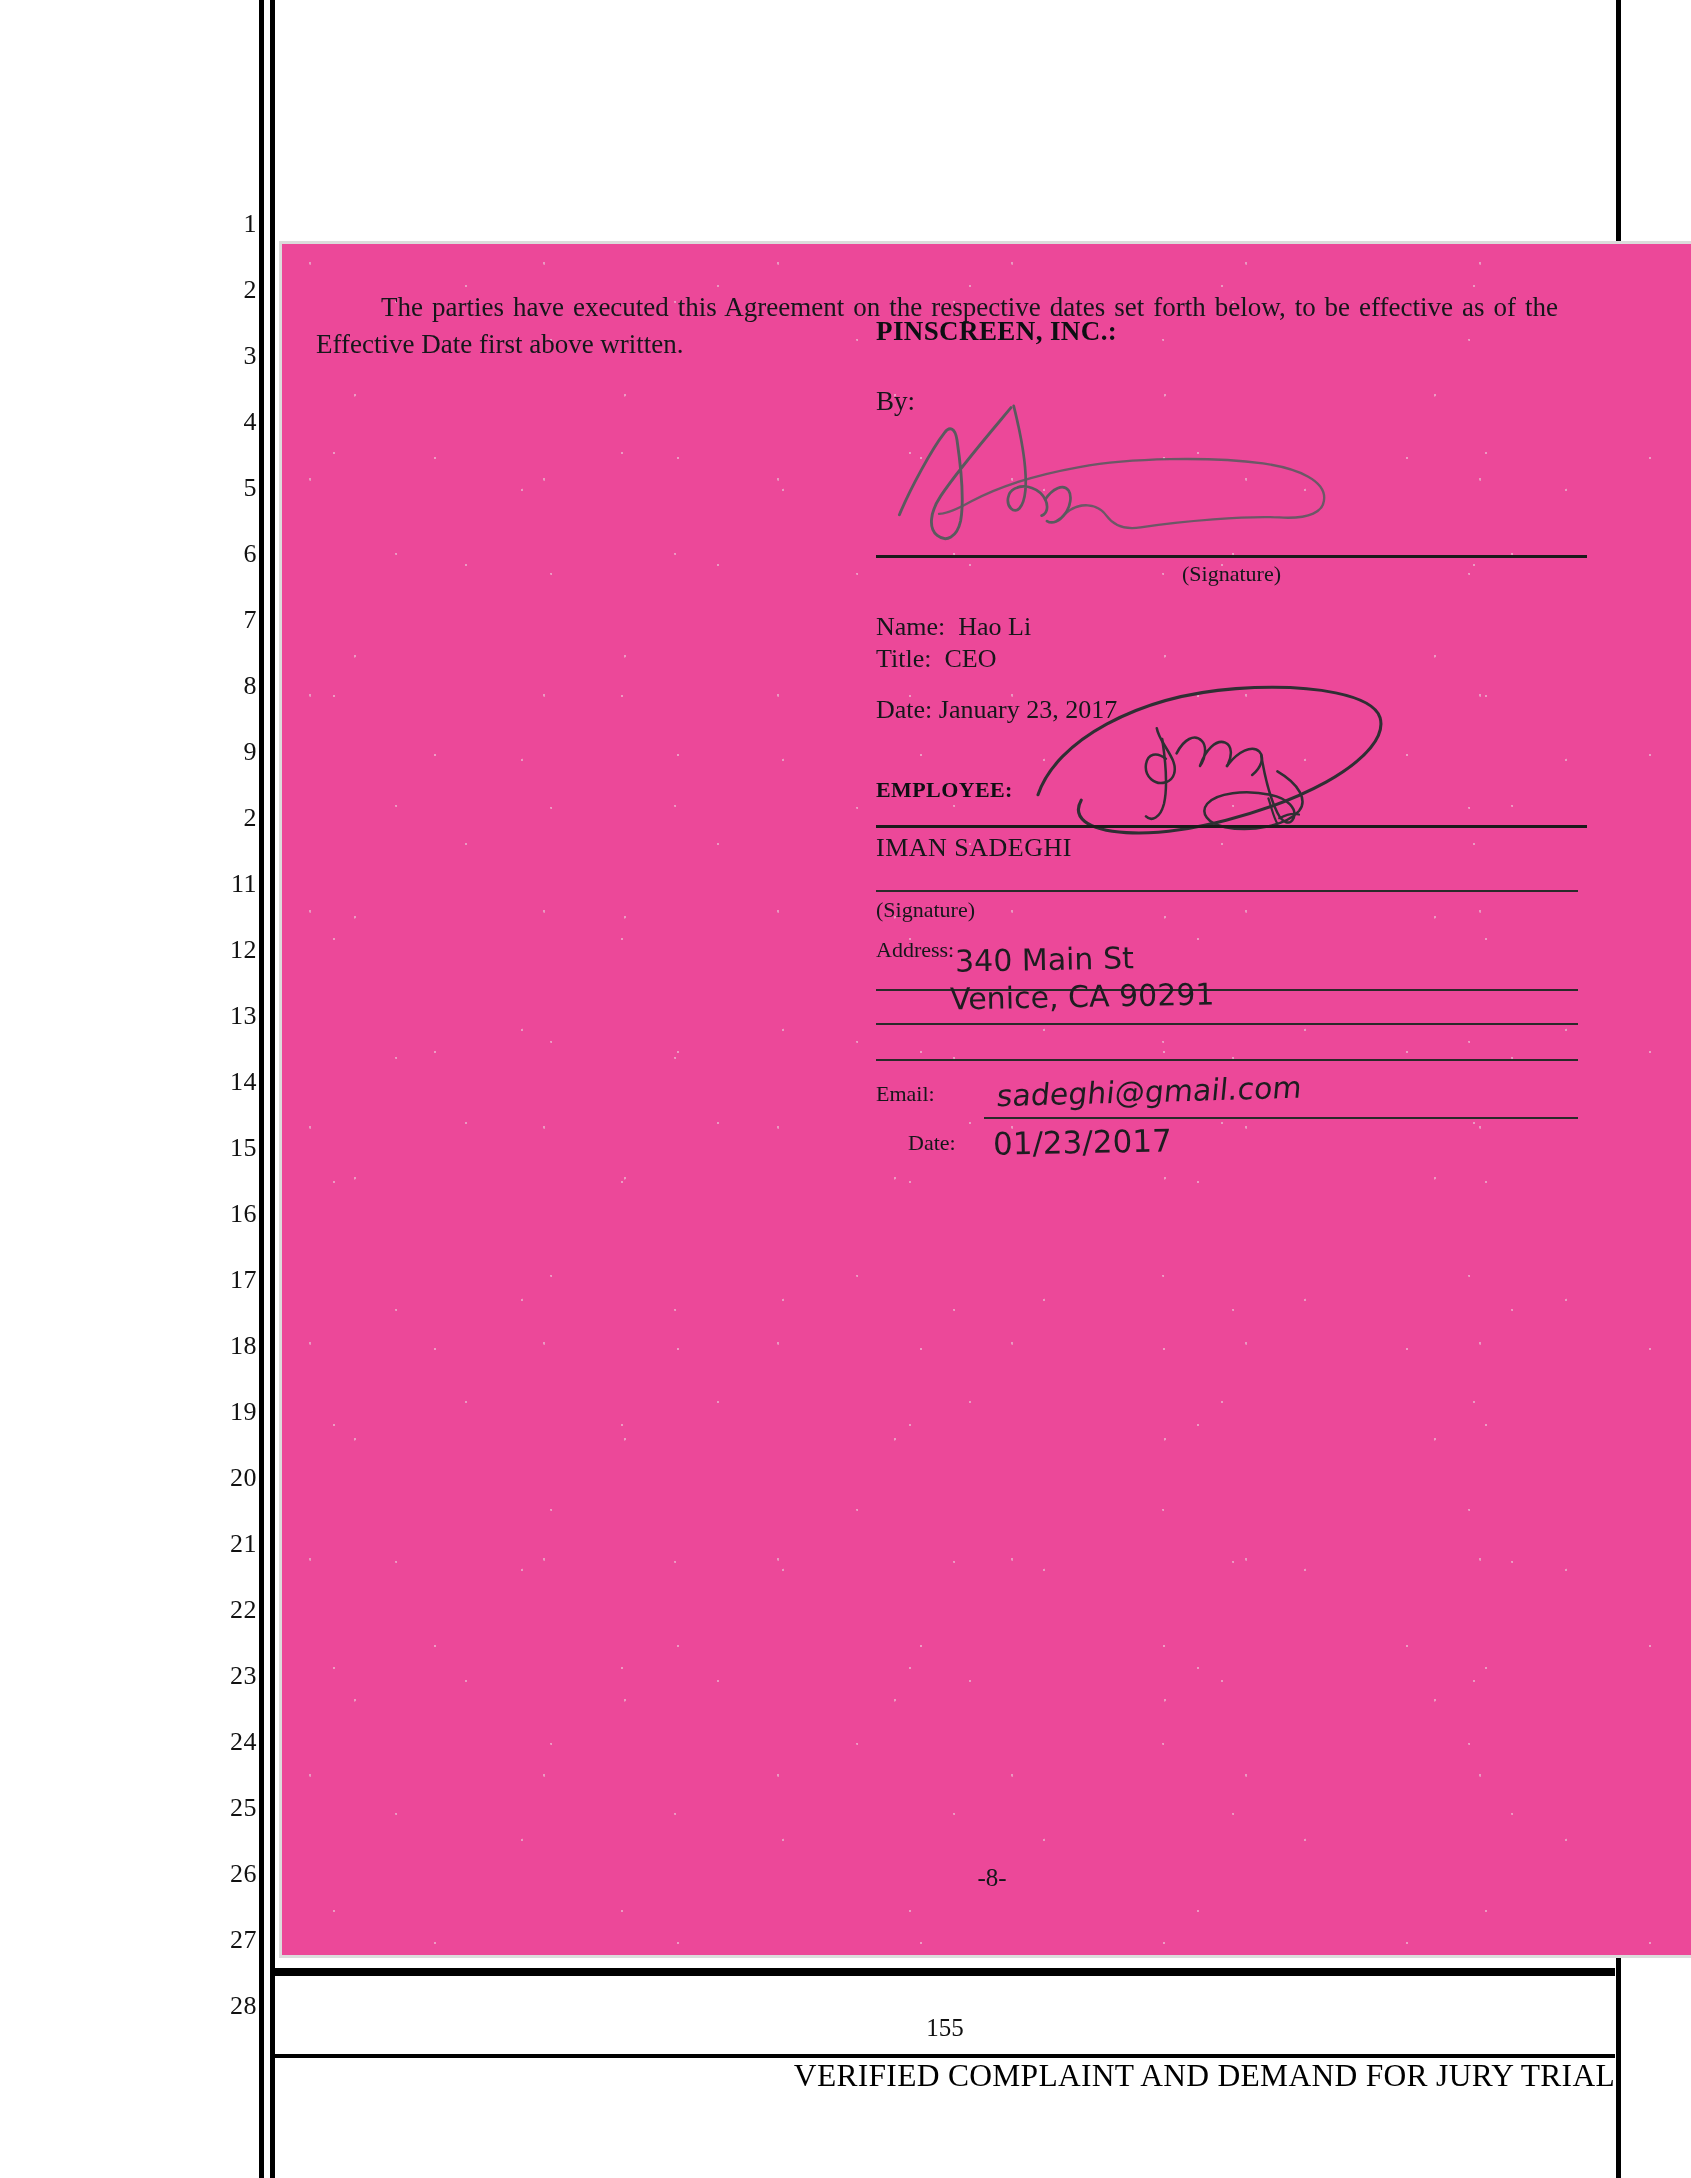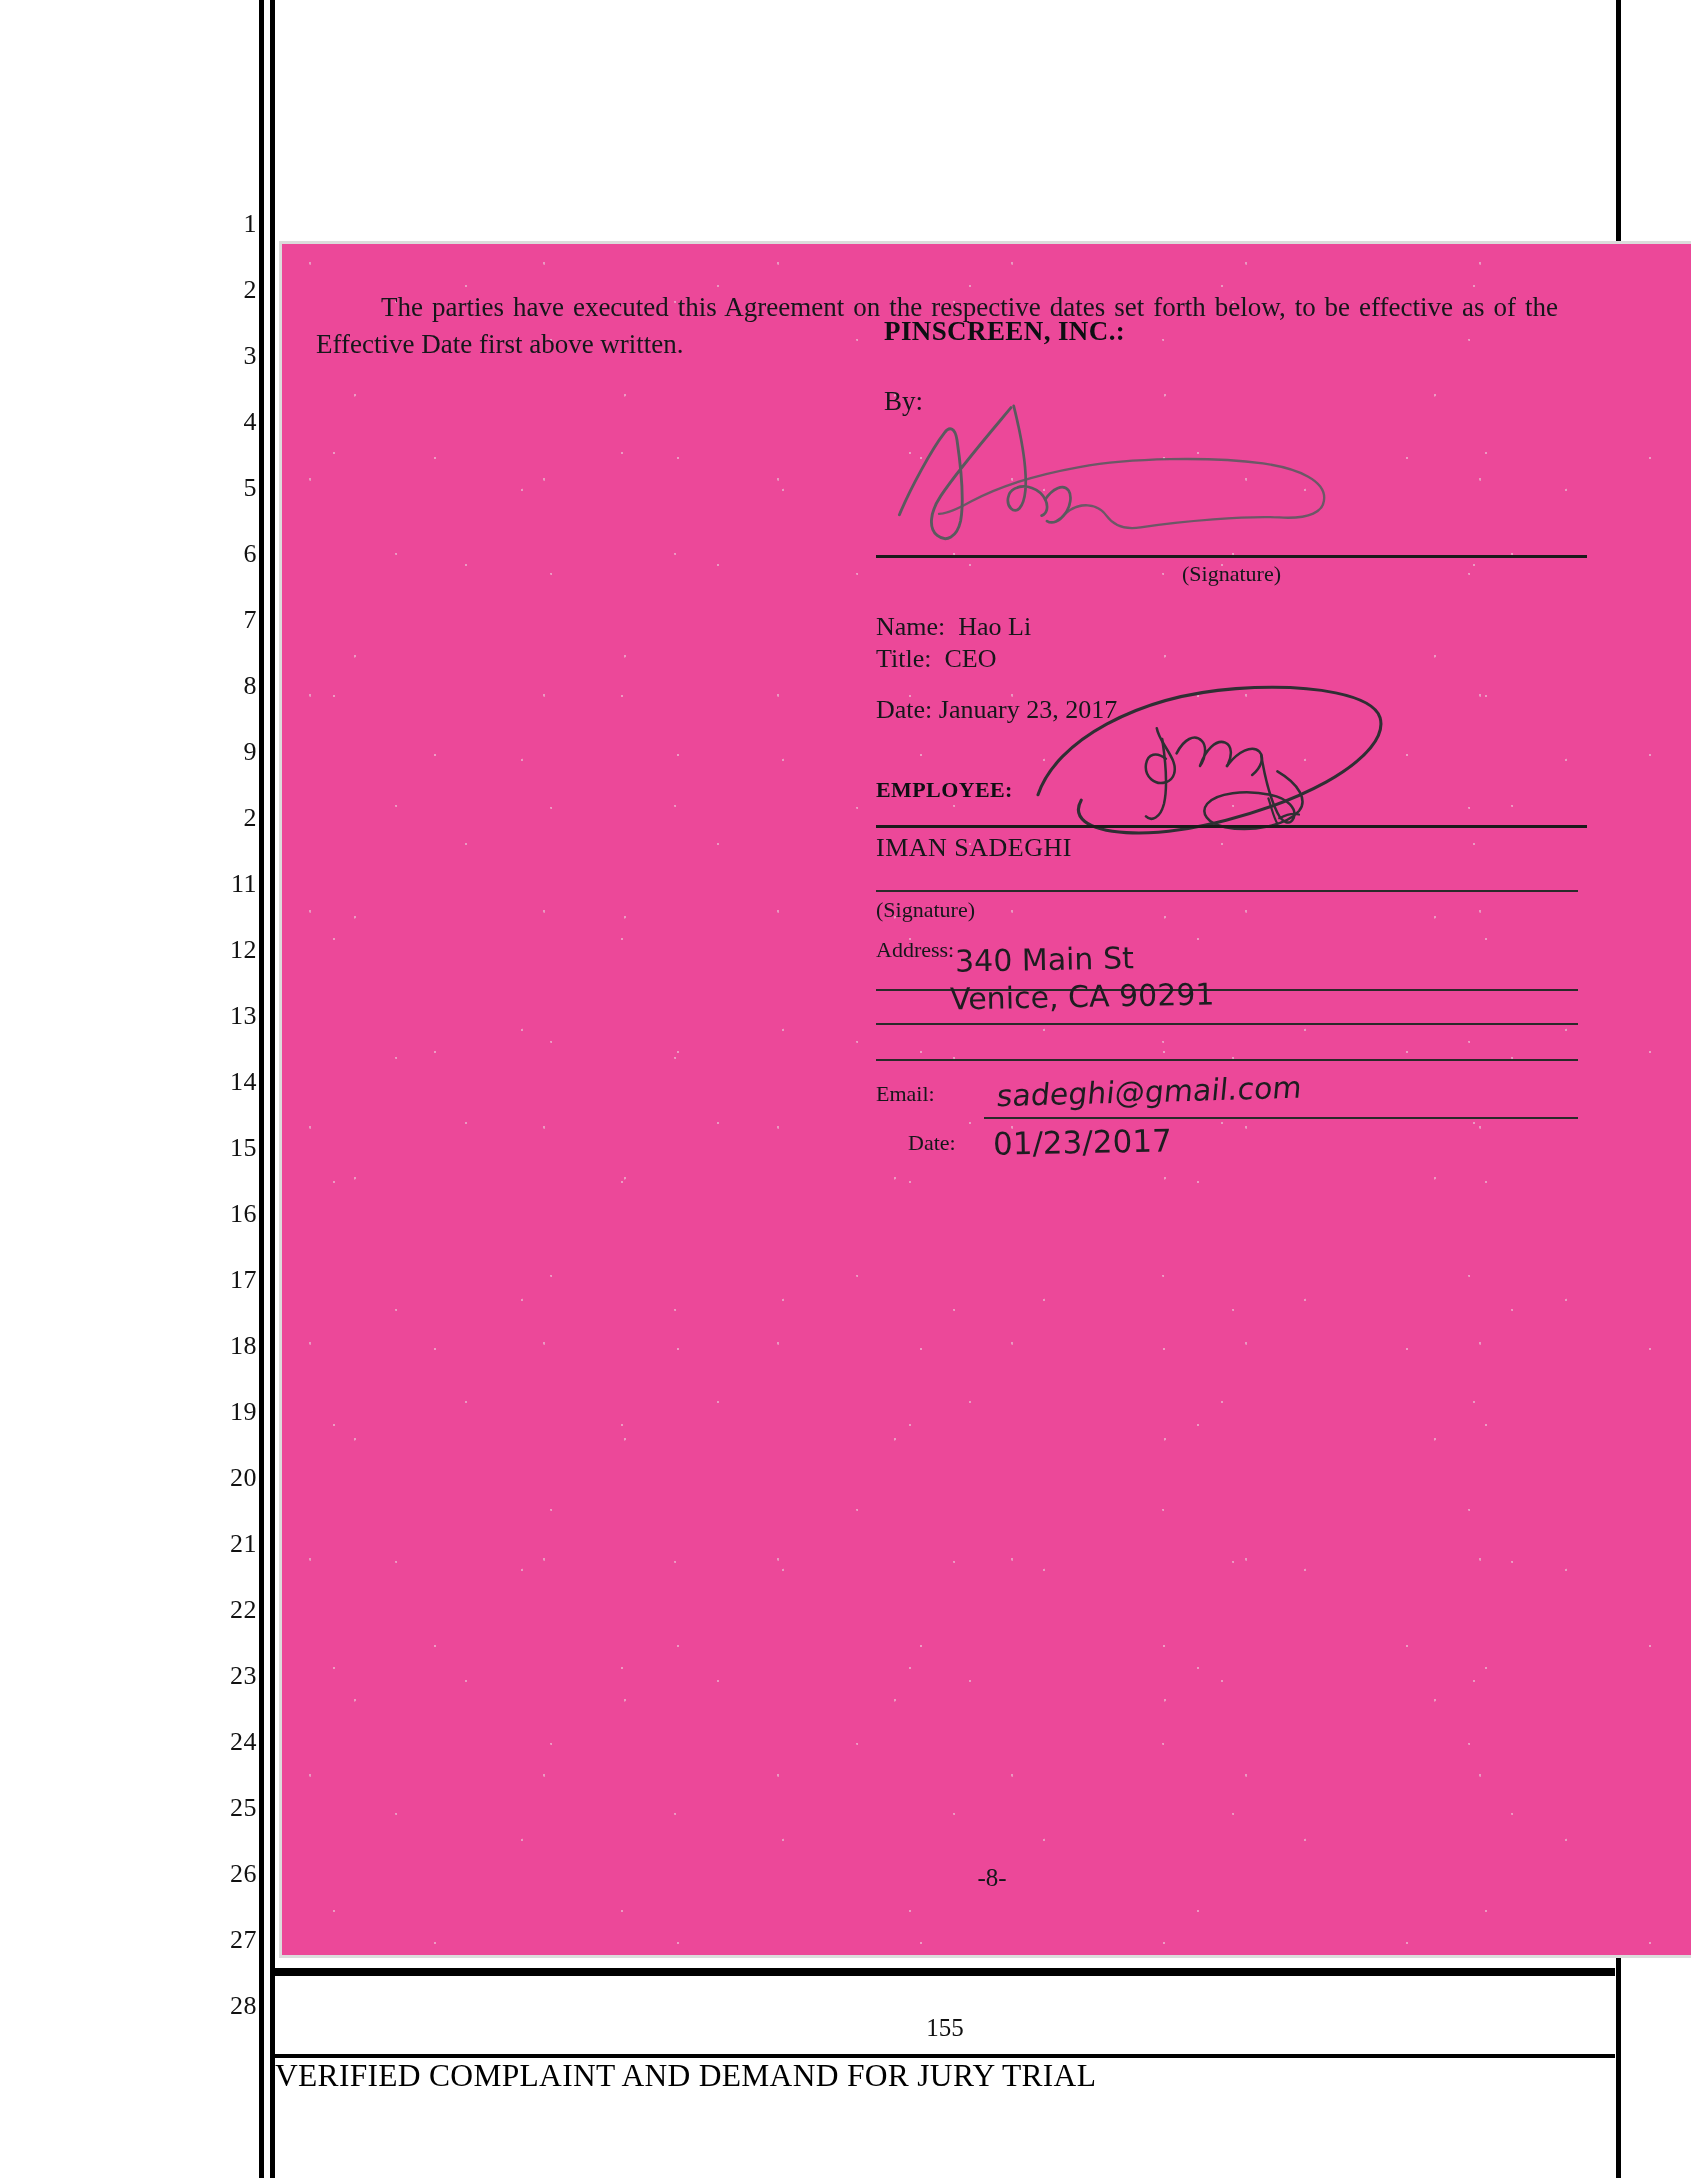--- a/index.html
+++ b/index.html
@@ -90,21 +90,21 @@
     left: 34px;
     top: 45px;
     width: 1242px;
     font-size: 27px;
     line-height: 37px;
     text-align: justify;
     text-indent: 65px;
     color: #15171a;
   }
 
-  .col-right { position: absolute; left: 594px; width: 711px; margin-left: 8px; }
+  .col-right { position: absolute; left: 594px; width: 711px; }
 
   .company-head {
     top: 72px;
     font-size: 27px;
     font-weight: bold;
     letter-spacing: 0.4px;
     color: #0d0f12;
   }
   .by-label   { top: 142px; font-size: 27px; color: #15171a; }
 
@@ -188,21 +188,21 @@
     left: 275px;
     right: 76px;
     top: 2054px;
     height: 3.6px;
     background: #000000;
   }
   .footer-title {
     position: absolute;
     left: 275px; right: 76px;
     top: 2058px;
-    text-align: left;
+    text-align: right;
     font-size: 31.5px;
     letter-spacing: 0.3px;
     color: #000000;
   }
   .footer-case {
     position: absolute;
     left: 275px; right: 76px;
     top: 2104px;
     text-align: center;
     font-size: 31px;

